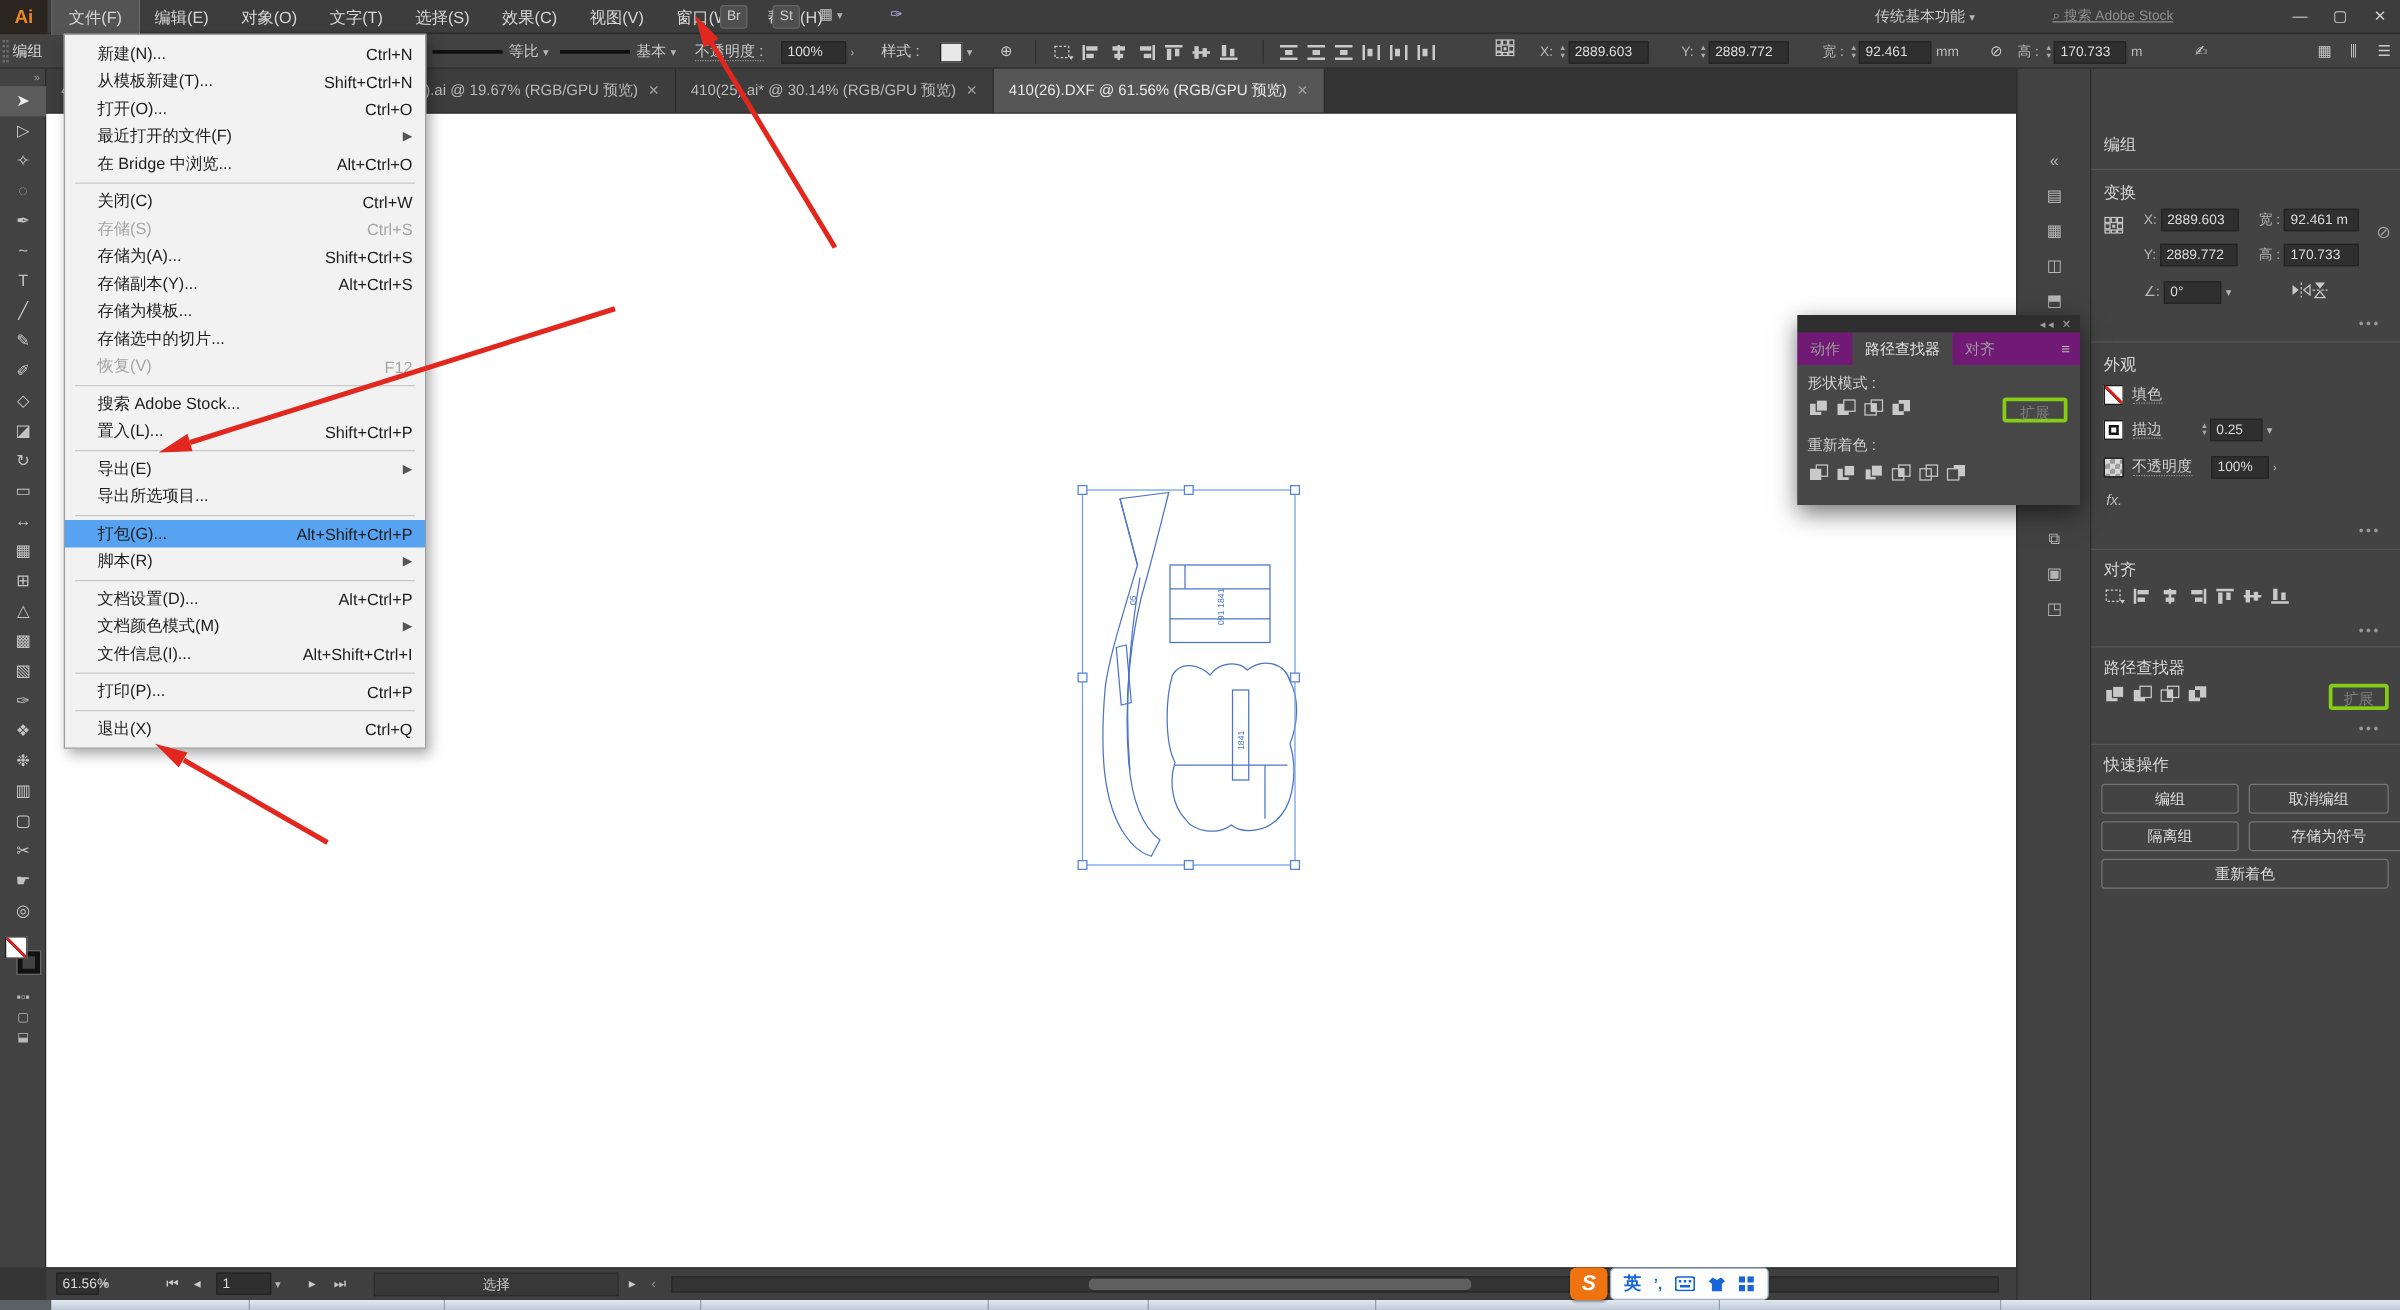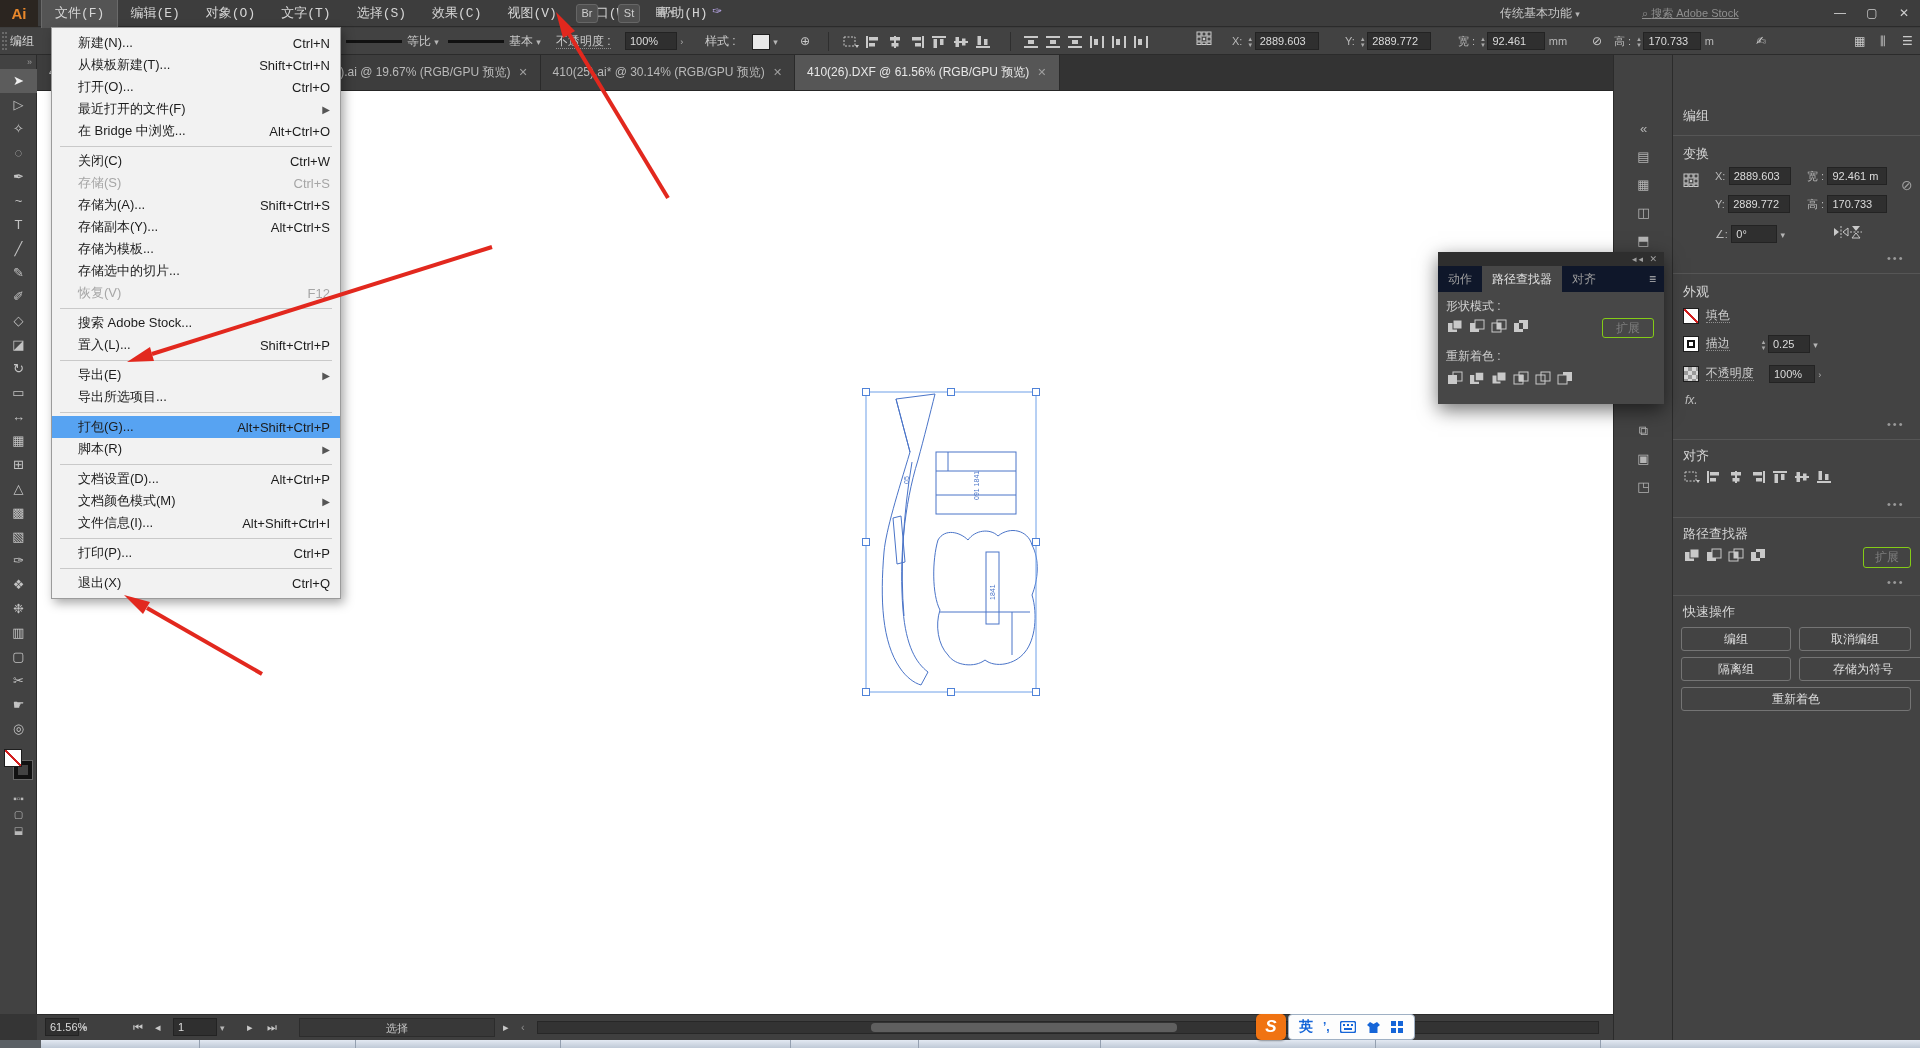--- a/index.html
+++ b/index.html
@@ -3,21 +3,21 @@
 <meta charset="utf-8">
 <style>
   * { margin:0; padding:0; box-sizing:border-box; }
   html,body { width:1920px; height:1048px; overflow:hidden; background:#3d3d3d;
     font-family:"Liberation Sans","DejaVu Sans",sans-serif; }
   #app { position:relative; width:1920px; height:1048px; }
 
   
   .menubar { position:absolute; left:0; top:0; width:1920px; height:27px; background:#3d3d3d; border-bottom:1px solid #2b2b2b; }
   .ai-logo { position:absolute; left:0; top:0; width:38px; height:27px; background:#2b2520; color:#e8872b; font-weight:bold; font-size:15px; text-align:center; line-height:27px; }
-  .menus { position:absolute; left:42px; top:0; height:31px; display:flex;font-family:Liberation Mono, monospace; }
+  .menus { position:absolute; left:42px; top:0; height:31px; display:flex; }
   .menu-item { color:#d6d6d6; font-size:13px; padding:0 13px; line-height:27px; white-space:nowrap; }
   .menu-item.open { background:#545454; outline:1px solid #6a6a6a; }
   .badge { position:absolute; top:4px; width:22px; height:19px; background:#4f4f4f; border:1px solid #666; border-radius:3px; color:#cfcfcf; font-size:11px; text-align:center; line-height:17px; }
   .mb-ico { position:absolute; top:4px; color:#bfbfbf; font-size:12px; }
   .workspace { position:absolute; right:290px; top:4px; width:130px; color:#c9c9c9; font-size:12px; line-height:19px; white-space:nowrap; }
   .stock-search { position:absolute; right:118px; top:4px; width:160px; height:19px; color:#8f8f8f; font-size:11px; line-height:19px;text-decoration:underline; }
   .win-btns { position:absolute; right:0; top:0; height:27px; display:flex; }
   .win-btn { width:32px; height:27px; color:#cfcfcf; font-size:12px; text-align:center; line-height:26px; }
 
   
@@ -61,32 +61,32 @@
   .props { position:absolute; left:1672px; top:55px; width:248px; height:985px; background:#434343; border-left:1px solid #2b2b2b; color:#cfcfcf; font-size:12px; }
   .props-tabs { height:40px; background:#383838; display:flex; align-items:flex-end; }
   .p-tab { padding:10px 16px 9px; font-size:13px; color:#9d9d9d; }
   .p-tab.active { background:#4d4d4d; color:#e3e3e3; }
   .p-row { position:absolute; left:0; width:248px; }
   .p-label { color:#d6d6d6; font-size:13px; }
   .p-sep { position:absolute; left:0; width:248px; height:1px; background:#565656; }
   .xy-lab { color:#b9b9b9; font-size:11px; }
   .dots { color:#9a9a9a; font-size:11px; letter-spacing:2px; }
   .q-btn { position:absolute; height:24px; background:#434343; border:1px solid #747474; border-radius:3px; color:#dedede; font-size:12px; text-align:center; line-height:22px; }
-  .expand-btn { border:1px solid #84cc16; border-radius:3px; color:#7d7d7d; font-size:12px; text-align:center; }
+  .expand-btn { border:3px solid #84cc16; border-radius:3px; color:#7d7d7d; font-size:12px; text-align:center; }
   .fillsw { display:inline-block; width:16px; height:16px; background:#fff; border:1px solid #1d1d1d; vertical-align:middle;
     background-image:linear-gradient(to top right, transparent 43%, #d21f1f 44%, #d21f1f 56%, transparent 57%); }
   .strokesw { display:inline-block; width:16px; height:16px; background:#fff; border:1px solid #1d1d1d; box-shadow:inset 0 0 0 3px #fff, inset 0 0 0 5px #111; vertical-align:middle; }
   .checksw { display:inline-block; width:16px; height:16px; vertical-align:middle; border:1px solid #1d1d1d;
     background-image:linear-gradient(45deg,#9a9a9a 25%,transparent 25%,transparent 75%,#9a9a9a 75%),linear-gradient(45deg,#9a9a9a 25%,#d8d8d8 25%,#d8d8d8 75%,#9a9a9a 75%); background-size:8px 8px; background-position:0 0,4px 4px; }
   .u-underline { border-bottom:1px dotted #8f8f8f; }
 
   
   .float-panel { position:absolute; left:1438px; top:252px; width:226px; height:152px; background:#454545; box-shadow:0 6px 18px rgba(0,0,0,.55); z-index:30; }
   .fp-head { height:14px; background:#2e2e2e; color:#9f9f9f; font-size:9px; text-align:right; padding-right:5px; line-height:14px; letter-spacing:2px; }
-  .fp-tabs { height:26px; background:#0f172a; display:flex; align-items:flex-start; color:#9d9d9d; font-size:12px; }
+  .fp-tabs { height:26px; background:#701a75; display:flex; align-items:flex-start; color:#9d9d9d; font-size:12px; }
   .fp-tab { padding:0 10px; line-height:26px; white-space:nowrap; }
   .fp-tab.active { background:#474747; color:#e0e0e0; }
   .fp-menu { margin-left:auto; padding:0 8px; line-height:26px; color:#bdbdbd; }
   .fp-body { position:relative; height:112px; background:#474747; color:#cfcfcf; font-size:12px; }
 
   
   .filemenu { position:absolute; left:51px; top:27px; width:290px; background:#f2f2f2; border:1px solid #9b9b9b; box-shadow:3px 4px 10px rgba(0,0,0,.35); z-index:40; padding:4px 0; }
   .fm-item { height:22px; display:flex; align-items:center; font-size:13px; color:#1c1c1c; padding:0 10px 0 26px; }
   .fm-item .fm-label { flex:0 0 auto; }
   .fm-item .fm-short { margin-left:auto; color:#1c1c1c; }

